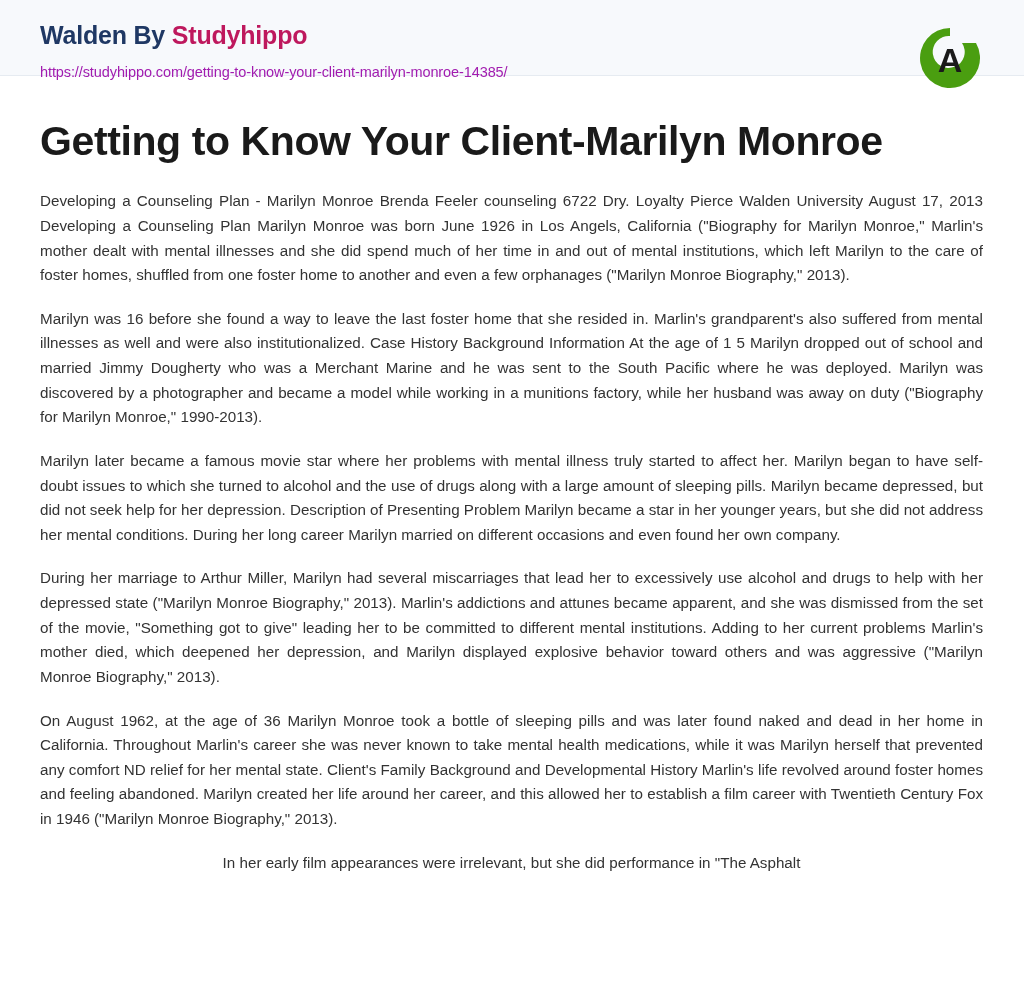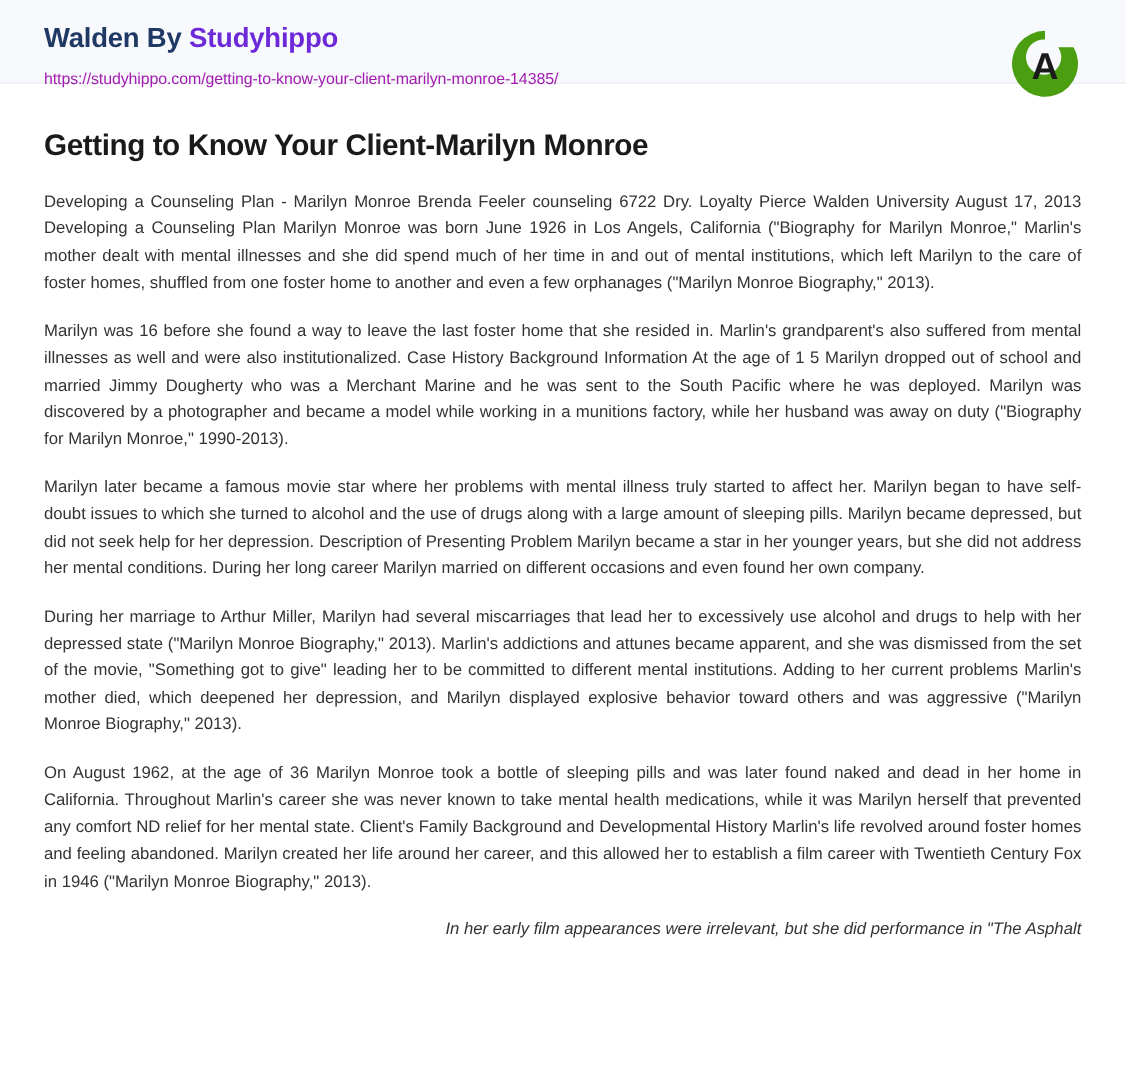--- a/index.html
+++ b/index.html
@@ -33,21 +33,21 @@
   }
   .brand {
     font-size: 25px;
     font-weight: bold;
     letter-spacing: -0.2px;
     color: #1f3864;
     line-height: 1.1;
     margin: 0;
   }
   .brand .brand-accent {
-    color: #6d28d9;
+    color: #be185d;
   }
   .source-url {
     margin-top: 14px;
     font-size: 14.5px;
     color: #a21caf;
     letter-spacing: -0.1px;
     word-break: break-all;
   }
 
   .logo-wrap {
@@ -56,37 +56,36 @@
     right: 38px;
     width: 72px;
     height: 72px;
   }
 
   
   .article {
     padding: 26px 40px 0 40px;
   }
   .article-title {
-    font-size: 27px;
+    font-size: 41px;
     line-height: 1.25;
     font-weight: bold;
     color: #1a1a1a;
     margin: 14px 0 22px 0;
     letter-spacing: -0.4px;
   }
   .article p {
     font-size: 15.2px;
     line-height: 1.62;
     color: #333333;
     text-align: justify;
     margin: 0 1px 19px 0;
   }
   .article p.last {
-    text-align: right;
-    font-style: italic;
+    text-align: center;
   }
 </style>
 </head>
 <body>
 
 <div class="page">
 
   <div class="site-header">
     <div class="brand"><span>Walden By </span><span class="brand-accent">Studyhippo</span></div>
     <div class="source-url">https://studyhippo.com/getting-to-know-your-client-marilyn-monroe-14385/</div>

